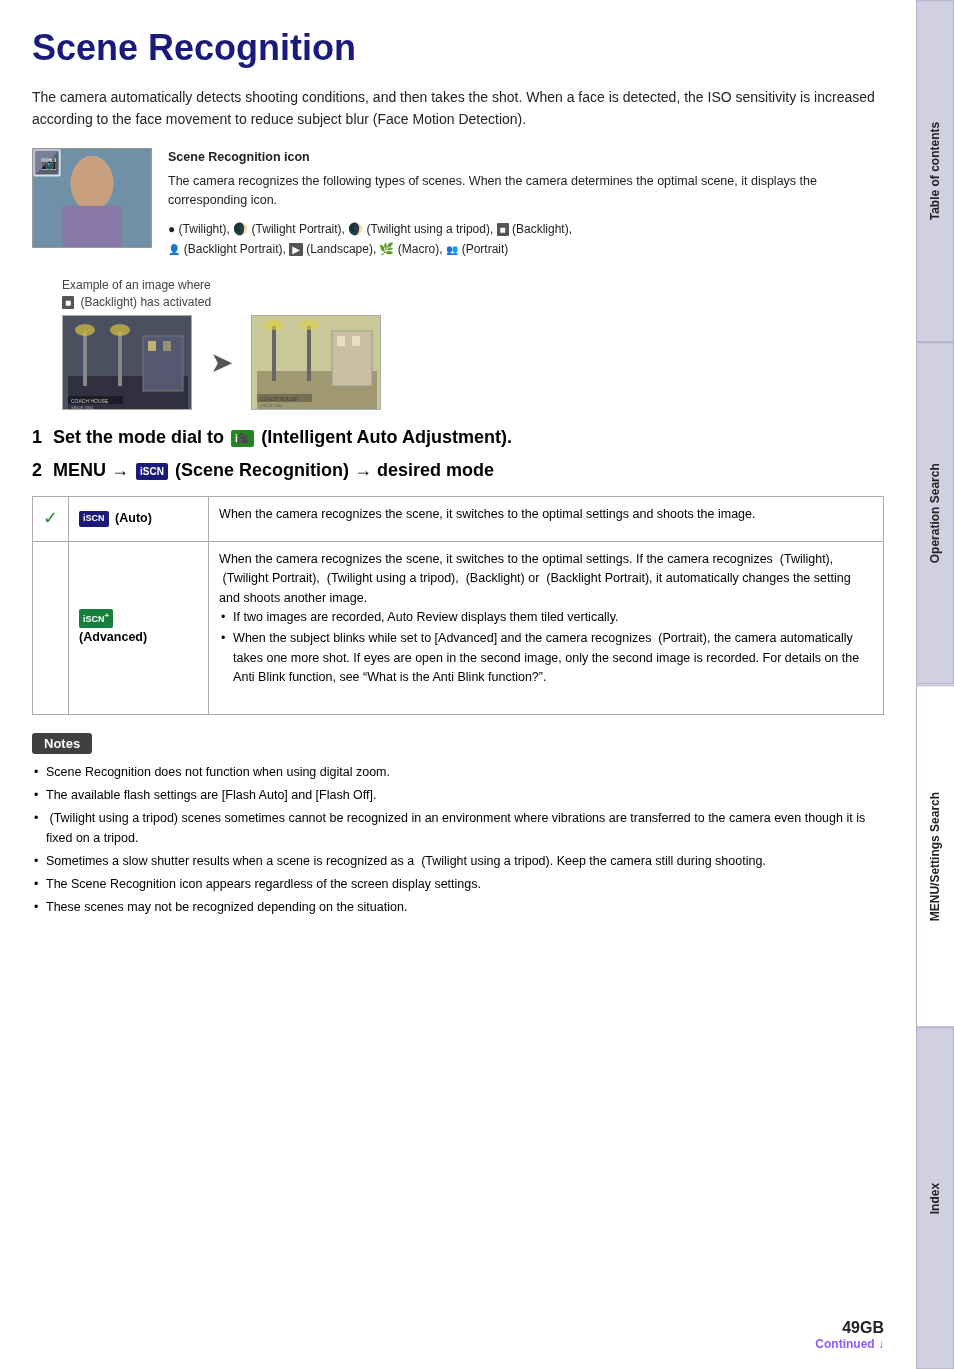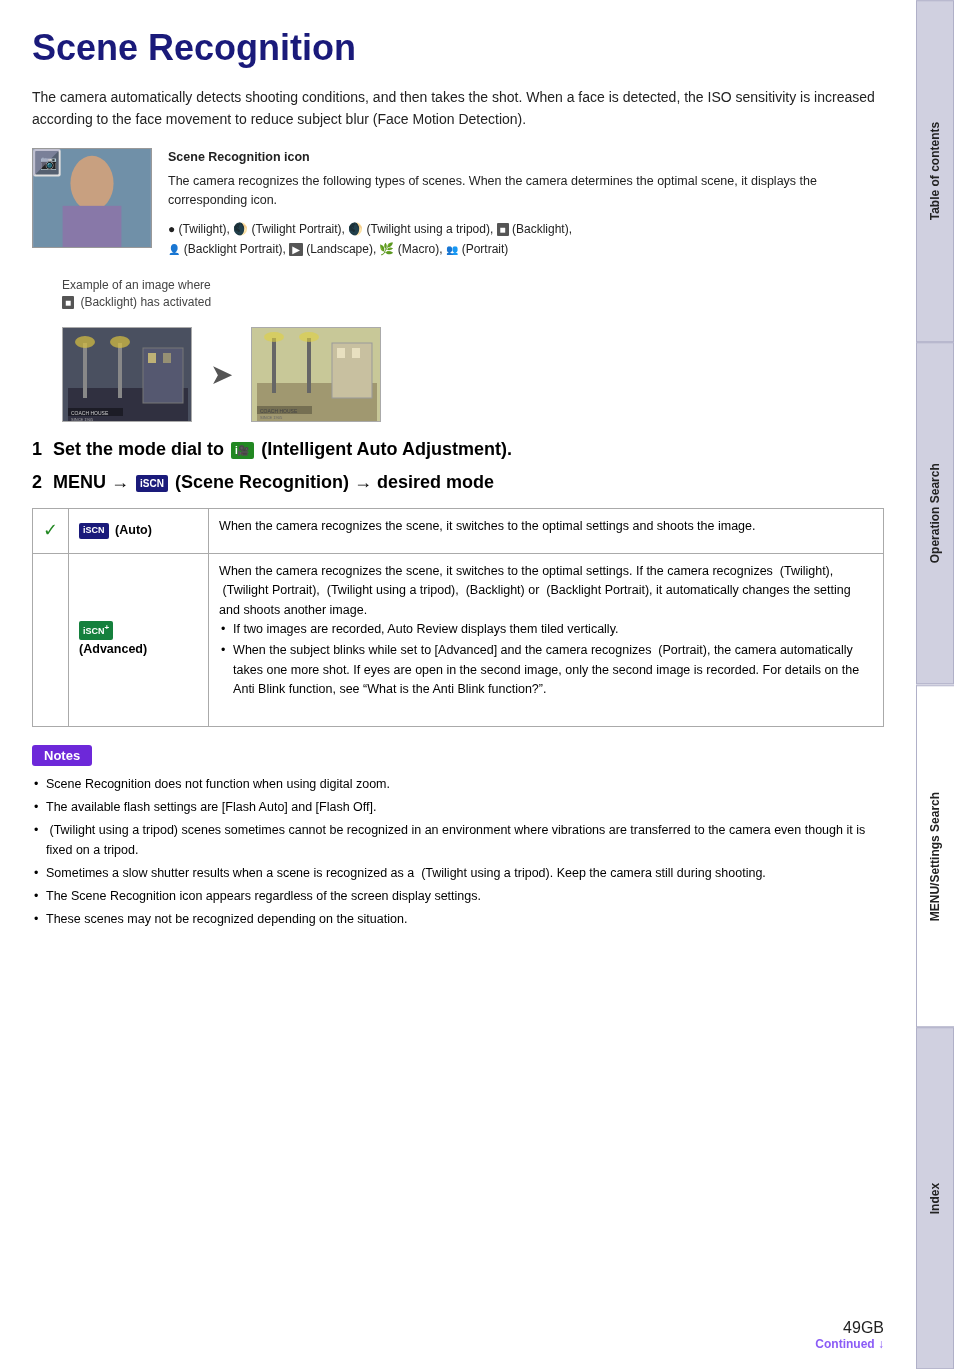--- a/index.html
+++ b/index.html
@@ -169,21 +169,21 @@
     .bullet-list li::before {
       content: '•';
       position: absolute;
       left: 2px;
     }
     .notes-section {
       margin-top: 10px;
     }
     .notes-badge {
       display: inline-block;
-      background: #6d28d9;
+      background: #404040;
       color: #fff;
       font-size: 13px;
       font-weight: bold;
       padding: 3px 12px;
       border-radius: 3px;
       margin-bottom: 8px;
     }
     .notes-list {
       list-style: none;
       padding: 0;
@@ -203,21 +203,21 @@
     .page-footer {
       position: absolute;
       bottom: 18px;
       right: 32px;
       display: flex;
       flex-direction: column;
       align-items: flex-end;
     }
     .page-number {
       font-size: 16px;
-      font-weight: normal;
+      font-weight: bold;
       color: #222;
       text-align: center;
     }
     .continued {
       font-size: 12px;
       color: #8b5cf6;
       font-weight: bold;
     }
     .right-tabs {
       width: 38px;
@@ -251,21 +251,21 @@
     .example-area {
       display: flex;
       flex-direction: column;
       align-items: flex-start;
       margin-bottom: 14px;
       margin-left: 30px;
     }
     .example-caption {
       font-size: 12px;
       color: #444;
-      margin-bottom: 16px;
+      margin-bottom: 4px;
       line-height: 1.4;
     }
     
     .img-dark {
       background: linear-gradient(135deg, #3a3a5a 0%, #5a6070 50%, #7a8090 100%);
     }
     .img-bright {
       background: linear-gradient(135deg, #c8c8a0 0%, #d8d0a8 40%, #e0d8b0 100%);
     }
     .table-check {

